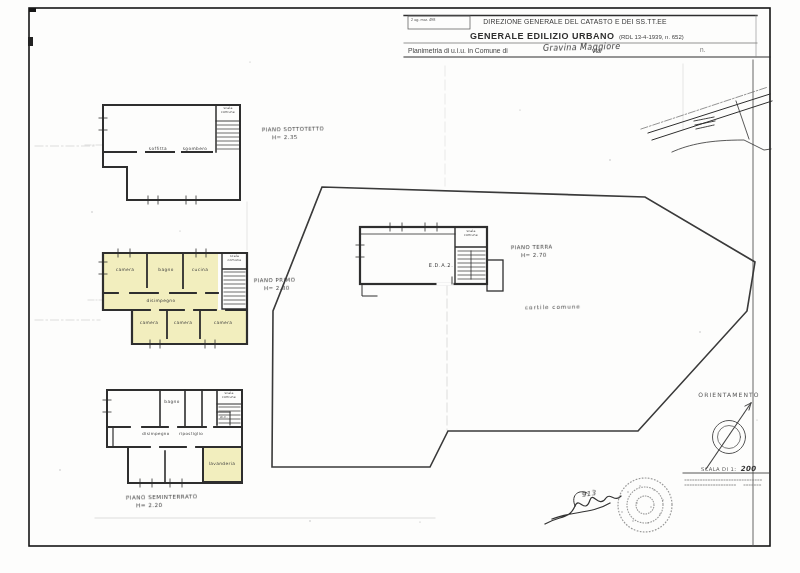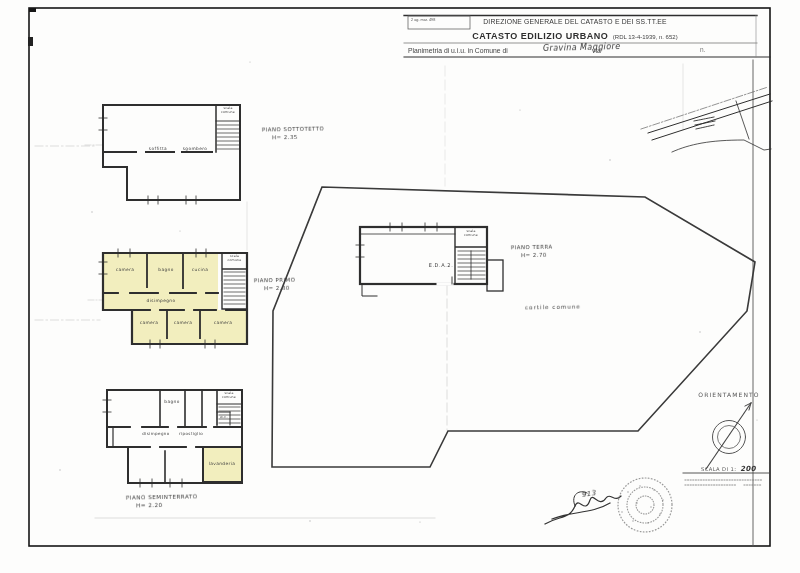--- a/index.html
+++ b/index.html
@@ -164,21 +164,21 @@
         </g>
       </g>
     </g>
   </svg>
 
   <div class="abs print" style="left:411px;top:18px;font-size:3.8px;color:#555;filter:blur(.3px);">2 ag. mar. 498</div>
 
   <div class="abs print" style="left:470px;top:18px;width:210px;text-align:center;font-size:6.8px;letter-spacing:.2px;color:#333;">DIREZIONE GENERALE DEL CATASTO E DEI SS.TT.EE</div>
 
   <div class="abs print" style="left:470px;top:24.5px;width:210px;text-align:center;">
-    <span style="font-size:9px;font-weight:bold;letter-spacing:.5px;">CATASTO EDILIZIO URBANO</span>
+    <span style="font-size:9px;font-weight:bold;letter-spacing:.5px;">GENERALE EDILIZIO URBANO</span>
     <span style="font-size:6px;color:#444;">(RDL 13-4-1939, n. 652)</span>
   </div>
 
   <div class="abs print" style="left:408px;top:46.5px;font-size:6.8px;color:#444;">Planimetria di u.i.u. in Comune di</div>
   <div class="abs hand cursive" style="left:543px;top:43px;font-size:8px;transform:rotate(-1.5deg);color:#333;">Gravina Maggiore</div>
   <div class="abs print" style="left:592px;top:46.5px;font-size:6.8px;color:#444;">via</div>
   <div class="abs print" style="left:700px;top:46px;font-size:6.5px;color:#777;">n.</div>
 
   <div class="abs hand ftitle" style="left:262px;top:125px;">
     <div>PIANO SOTTOTETTO</div>

